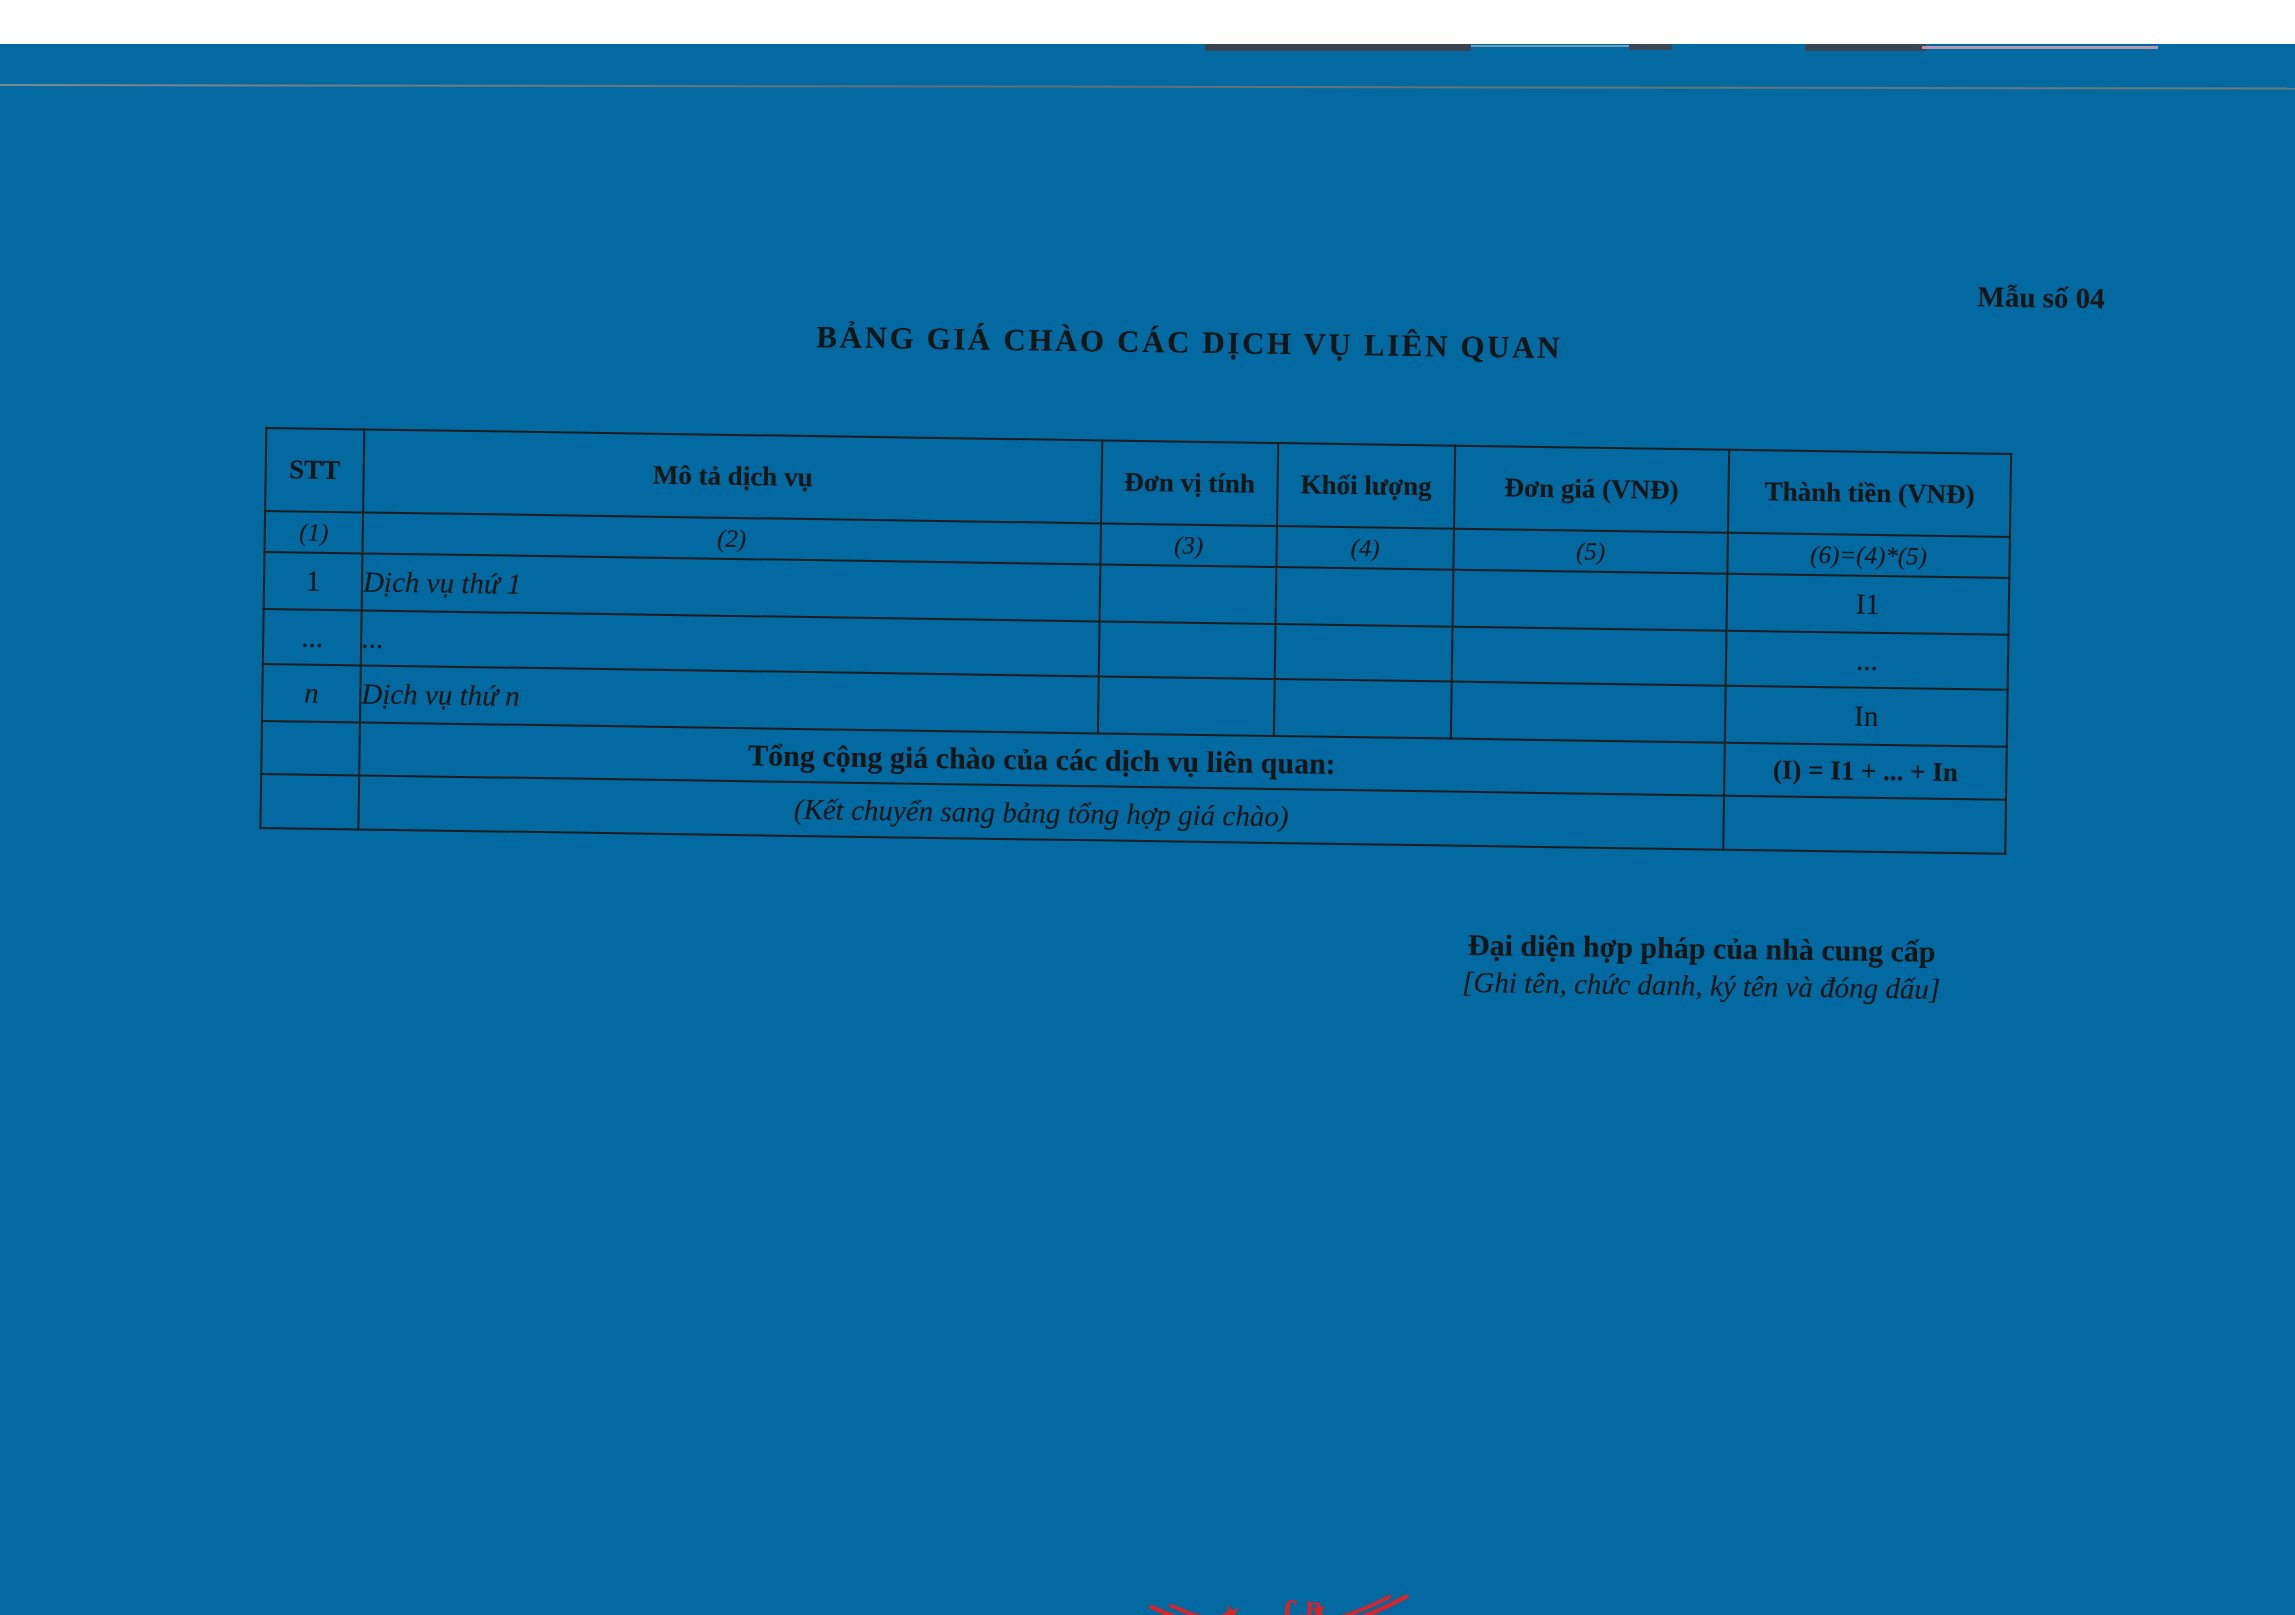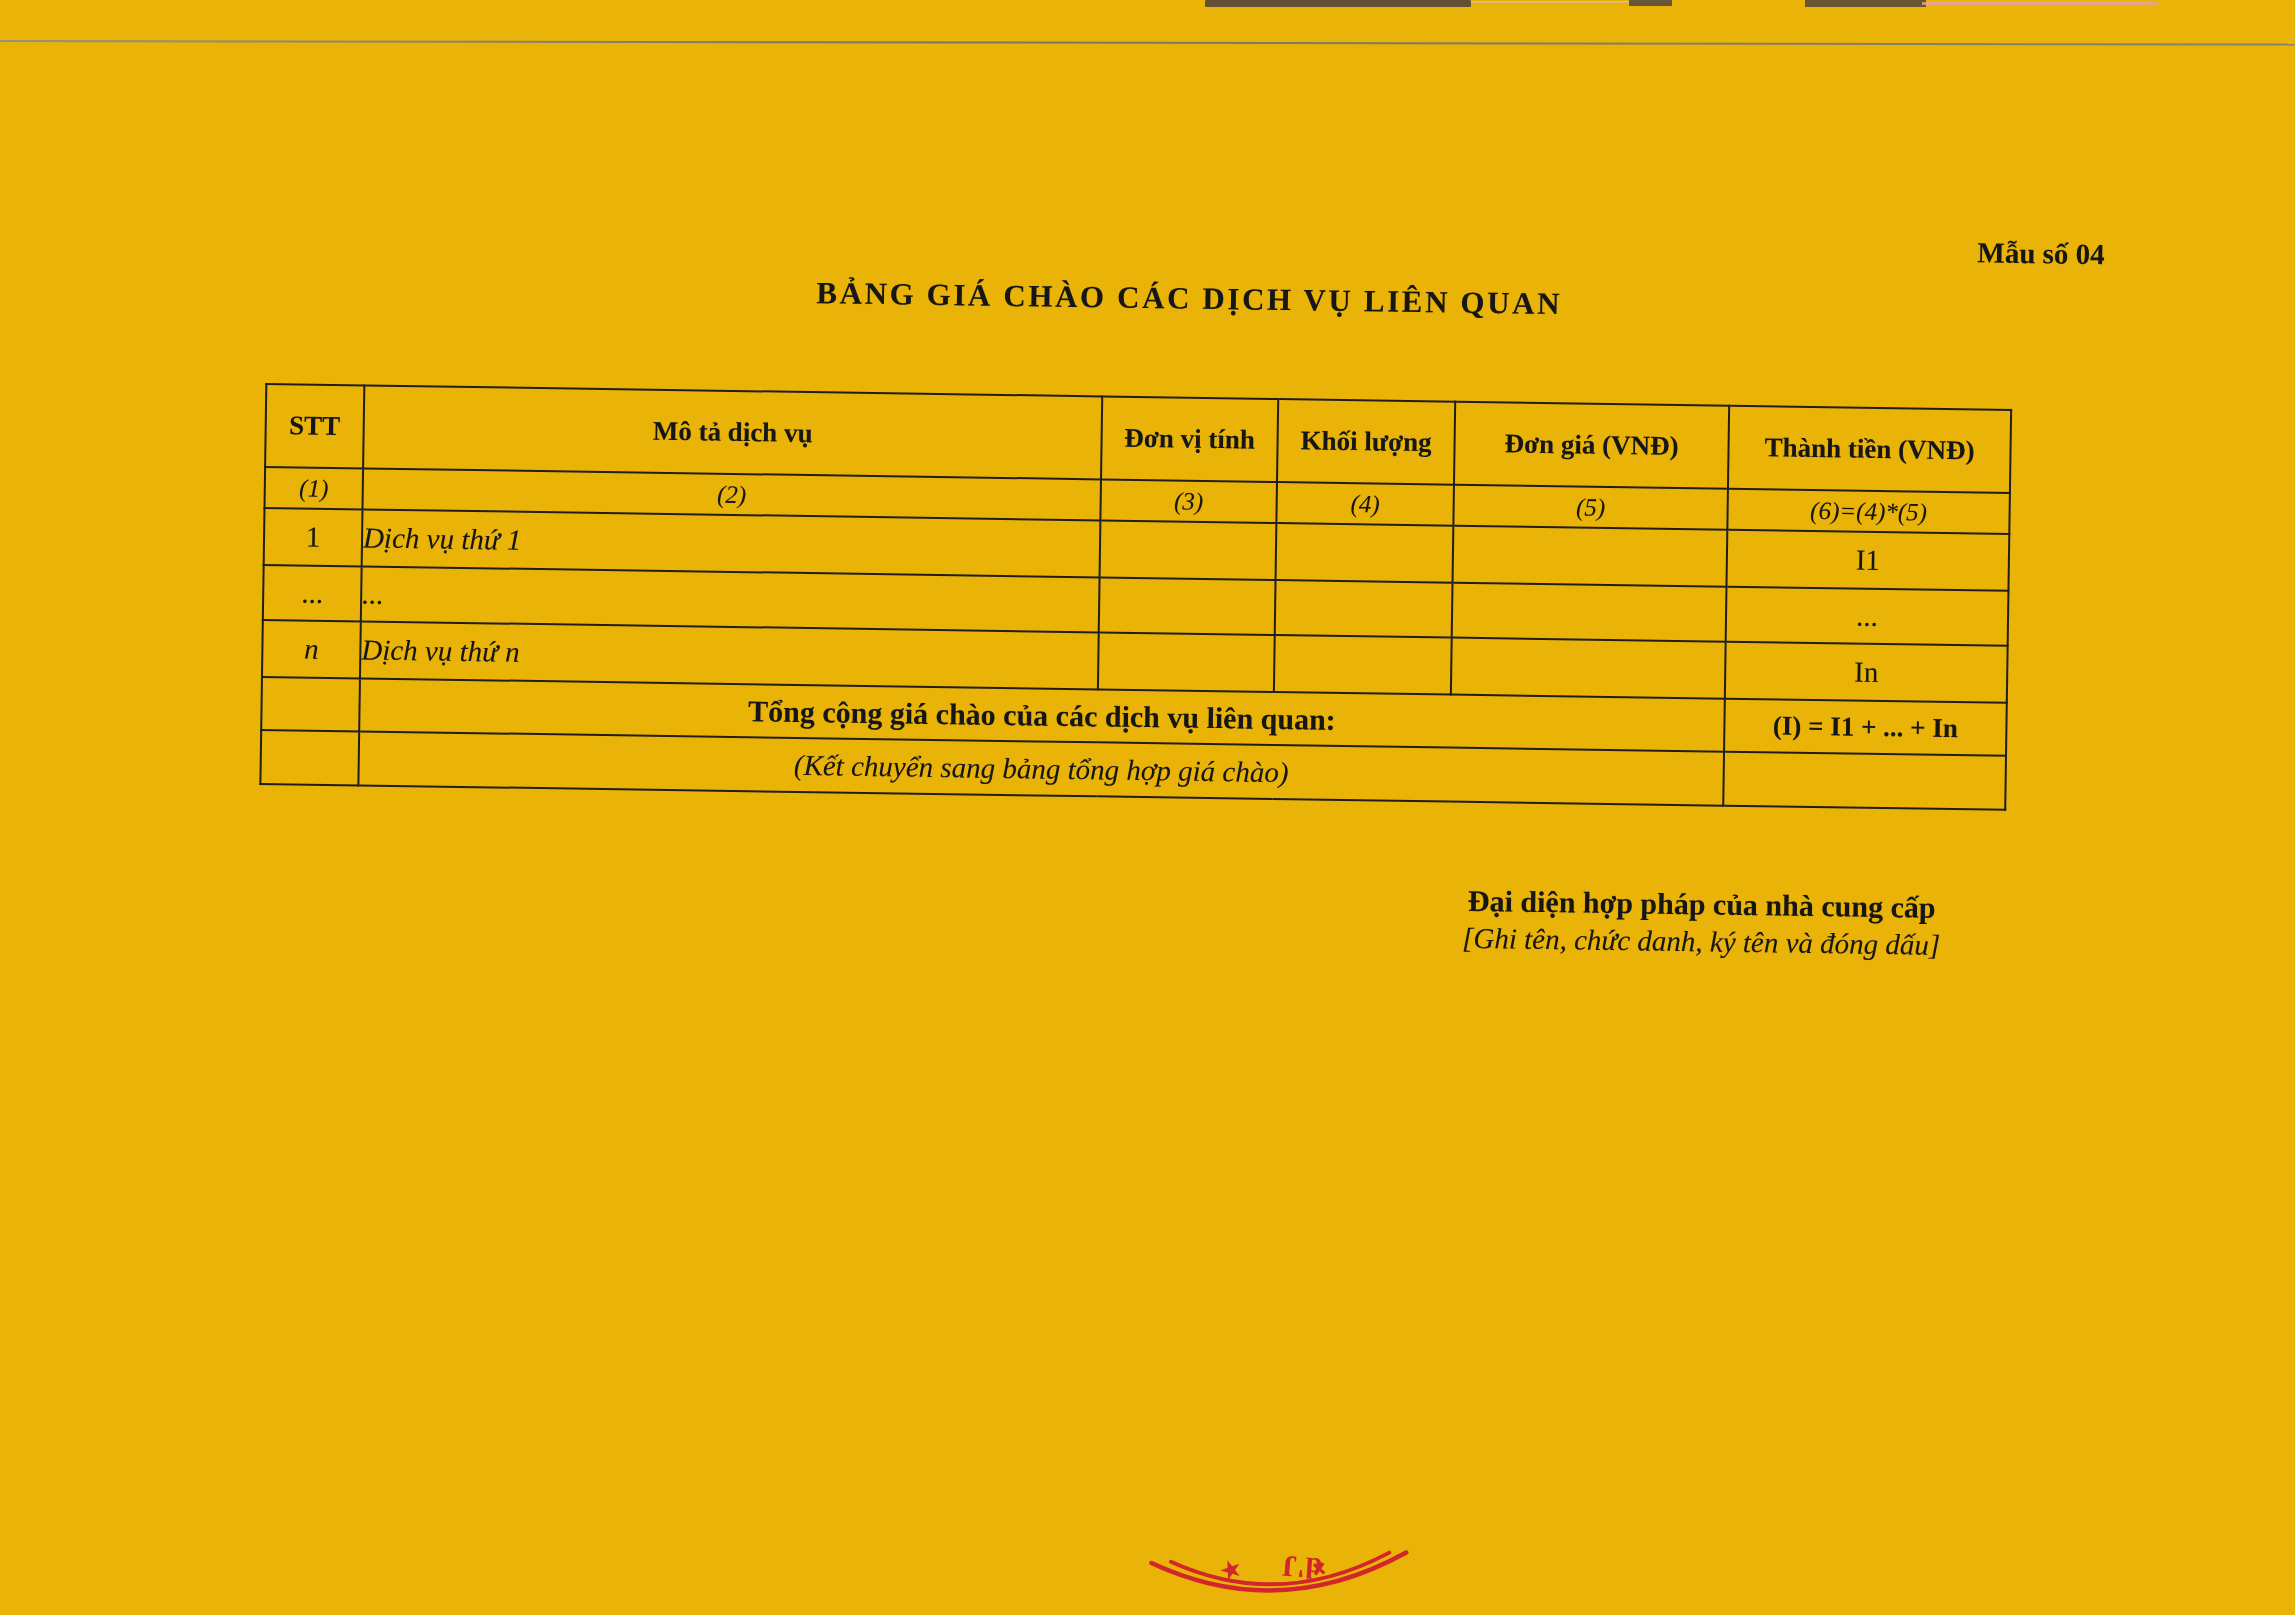--- a/index.html
+++ b/index.html
@@ -11,21 +11,22 @@
     width: 2295px;
     height: 1616px;
     position: relative;
     overflow: hidden;
     font-family: "Liberation Serif", "DejaVu Serif", serif;
     color: #161616;
   }
   .paper {
     position: absolute;
     inset: 0;
-    background: #eab308;
+    background: #0369a1;
+    margin-top: 44px;
   }
   
   .scan-line {
     position: absolute;
     left: -6.5px;
     top: 40px;
     width: 2311px;
     height: 2px;
     background: linear-gradient(to right, #8d8d8d, #6e6e6e 40%, #7c7c7c);
     transform: rotate(0.09deg);

